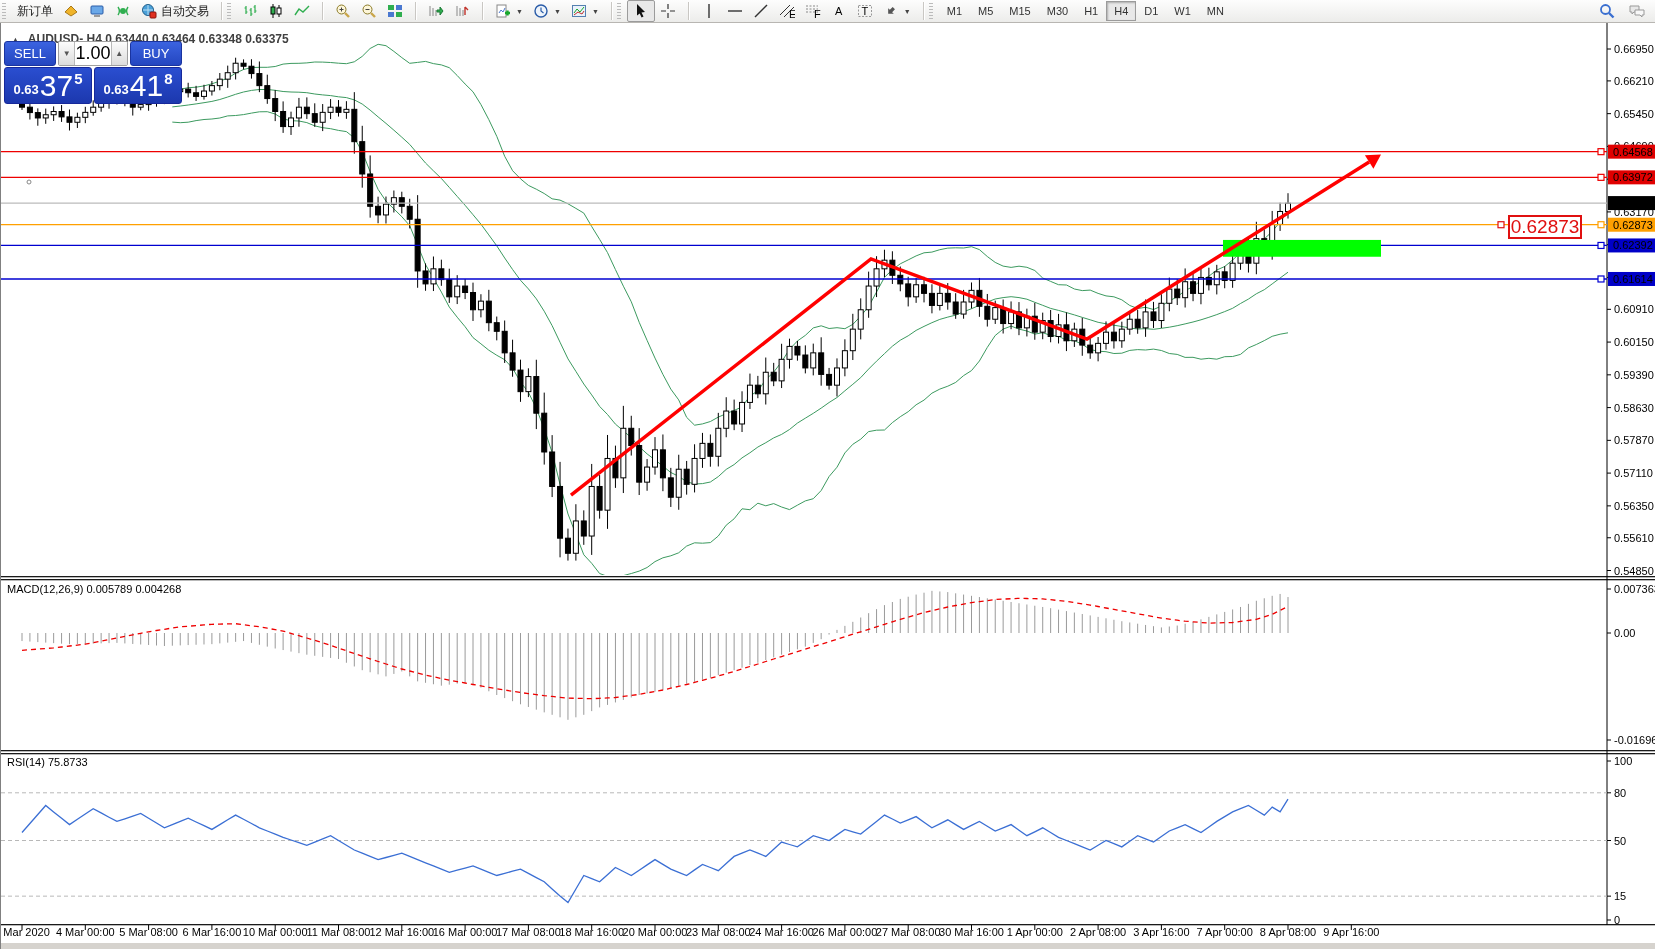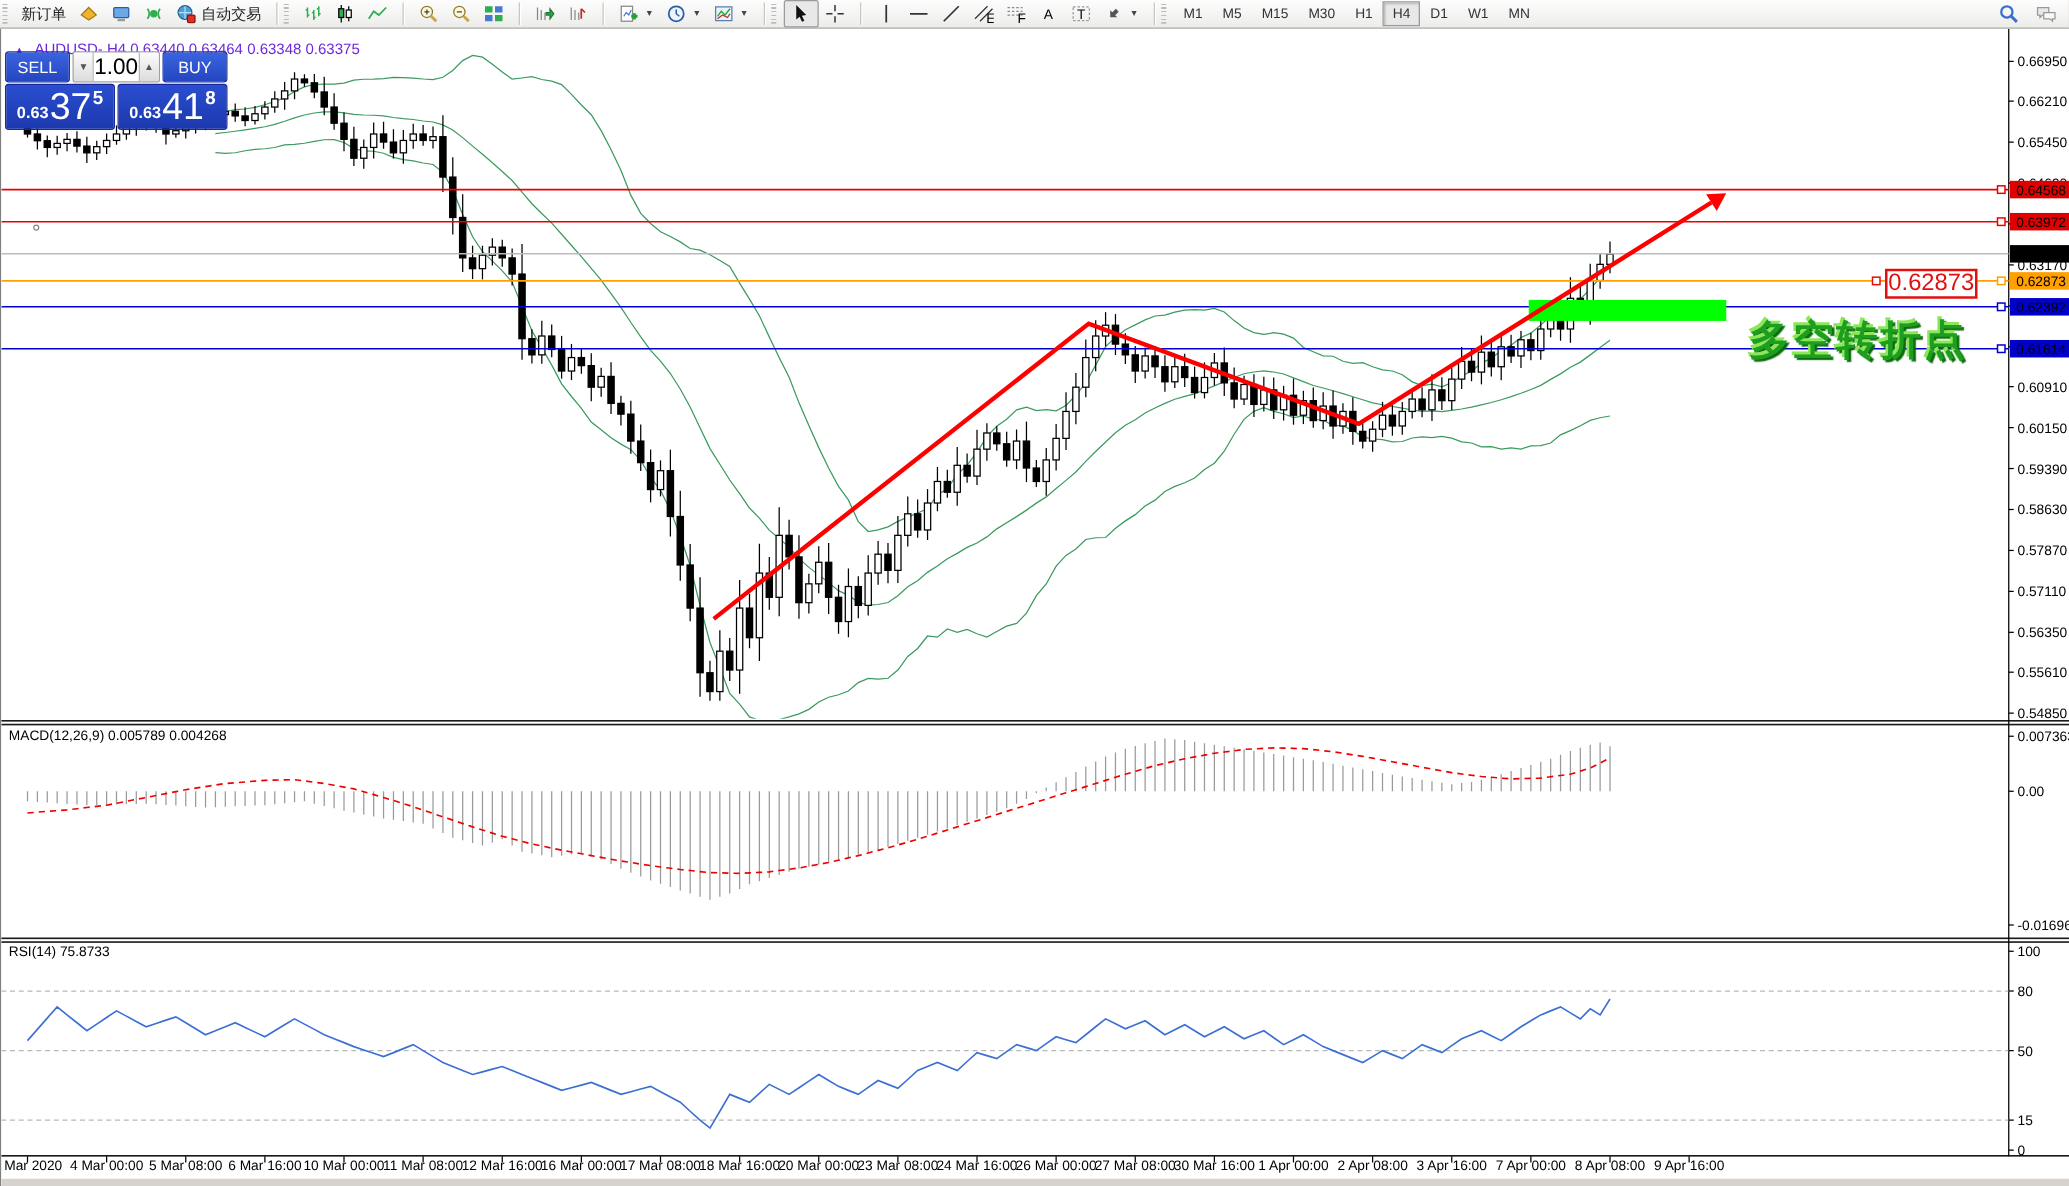--- a/index.html
+++ b/index.html
@@ -20,22 +20,22 @@
   .caret { font-size:7px; color:#444; margin-left:1px; }
   .tf-btn { padding:3px 7px; font-size:11px; color:#333; border:1px solid transparent; }
   .tf-btn.active { background:#e8e8e8; border:1px solid #9b9b9b;
     box-shadow:inset 1px 1px 2px rgba(0,0,0,.25); }
   .tb-right { margin-left:auto; display:flex; align-items:center; padding-right:10px; gap:14px; }
   
   .chart-window { position:absolute; left:0; top:23px; width:1655px; height:926px;
     background:#fff; border-left:1px solid #808080; border-right:1px solid #808080; }
   svg#cv { position:absolute; left:0; top:0; }
   svg text { font-family:"Liberation Sans", sans-serif; font-size:11px; fill:#000; }
-  .chart-title { position:absolute; left:10px; top:9px; font-size:12px; font-weight:normal;
-    color:#6d28d9; z-index:5; }
+  .chart-title { position:absolute; left:10px; top:9px; font-size:12px; font-weight:bold;
+    color:#404040; z-index:5; }
   .chart-title .tri { font-size:9px; margin-right:5px; }
   
   .ocp { position:absolute; left:3px; top:18px; width:178px; height:64px; z-index:20;
     font-family:"Liberation Sans", sans-serif; }
   .ocp-row1 { display:flex; height:25px; gap:2px; }
   .btn-sell,.btn-buy { flex:0 0 52px; background:linear-gradient(#3b63e0,#2446c0);
     color:#fff; font-size:13px; display:flex; align-items:center; justify-content:center;
     border:1px solid #1a34a0; border-radius:3px; cursor:pointer; }
   .vol-box { flex:1; display:flex; border:1px solid #a0a0a0; border-radius:2px;
     background:#fff; overflow:hidden; }
@@ -941,14 +941,13 @@
         <span class="px-big">41</span>
         <span class="px-sup">8</span>
       </div>
     </div>
   </div>
 
   <div class="pane-label" style="left:6px; top:560px;">MACD(12,26,9) 0.005789 0.004268</div>
   <div class="pane-label" style="left:6px; top:733px;">RSI(14) 75.8733</div>
 
   <div class="float-price" style="top:192px;">0.62873</div>
-  <div class="cn-note" style="top:227px;">多空转折点</div>
 </div>
 
 </body></html>

